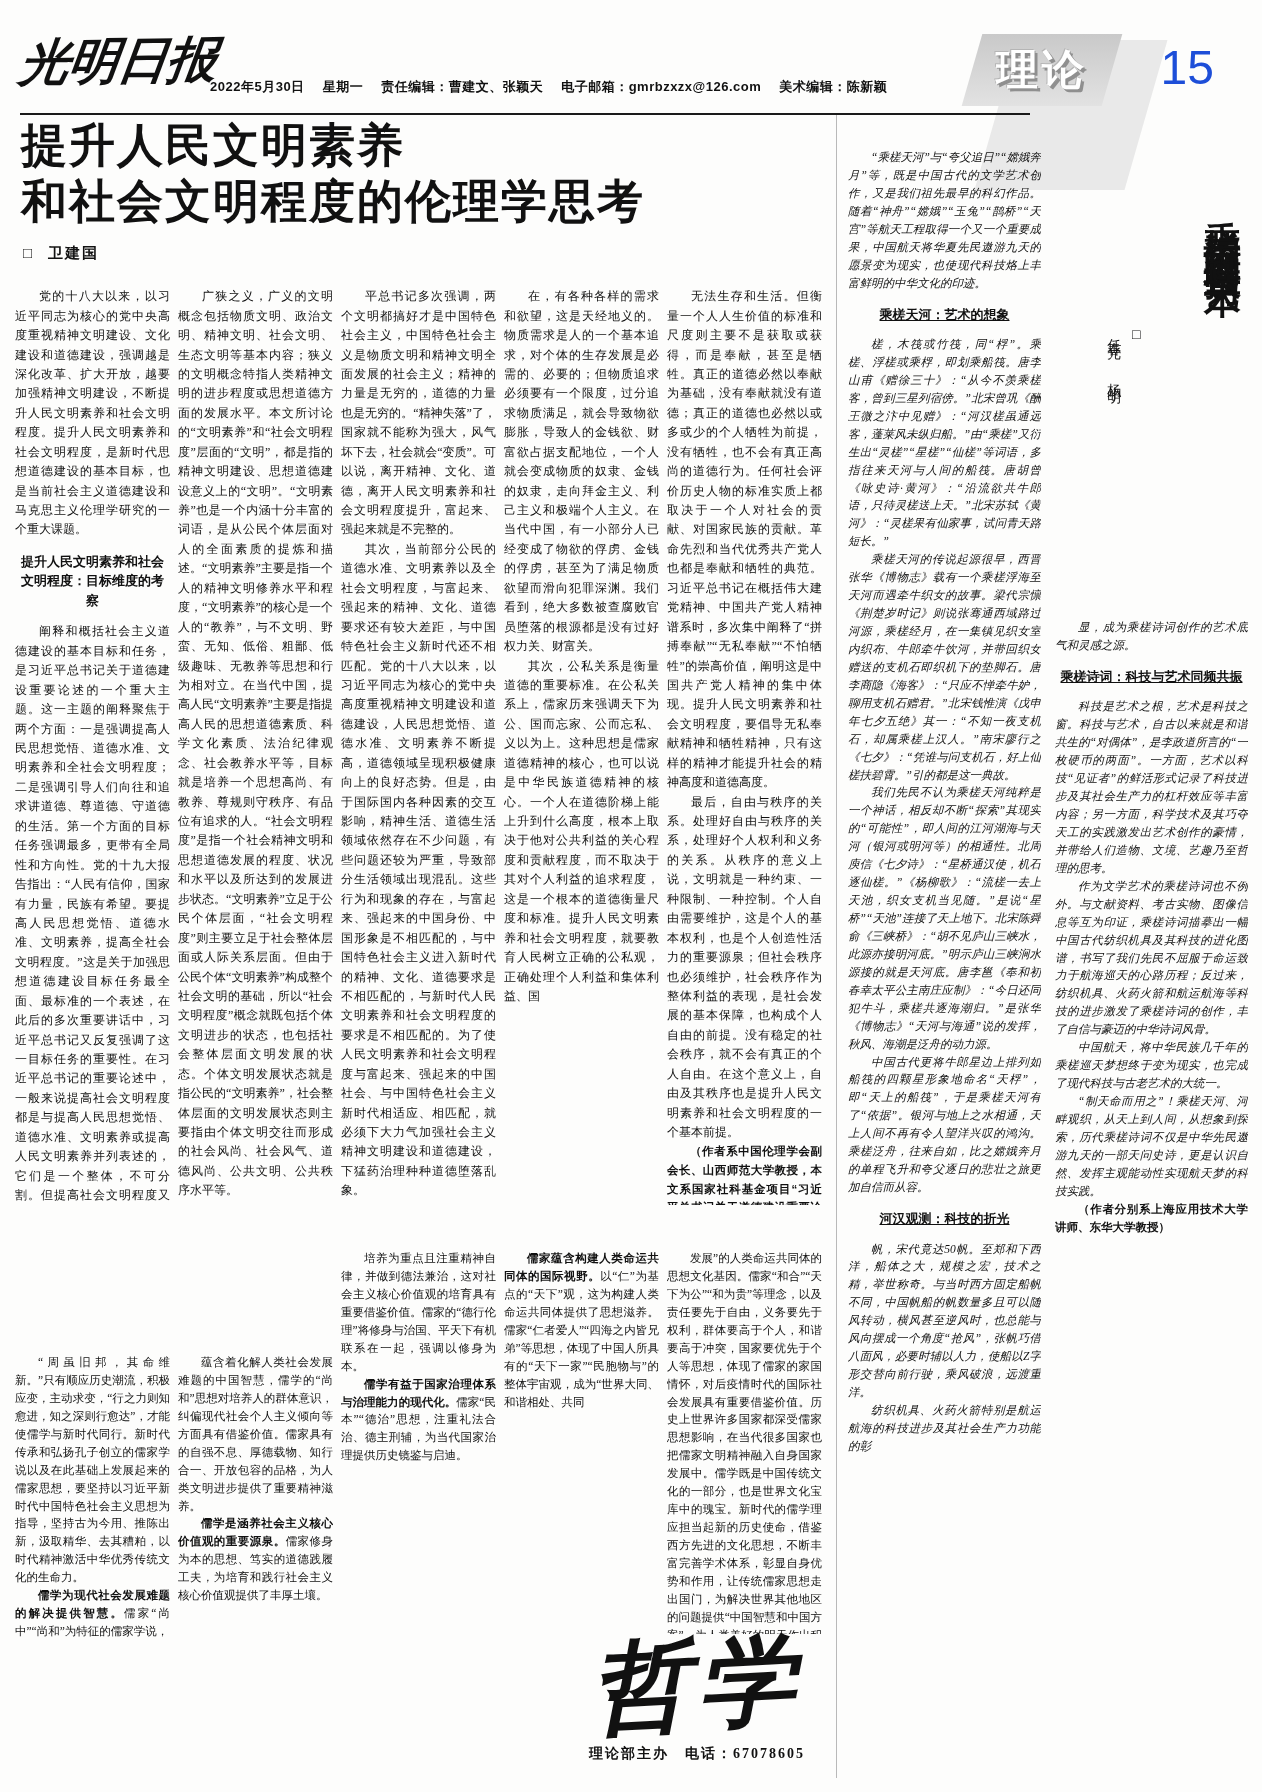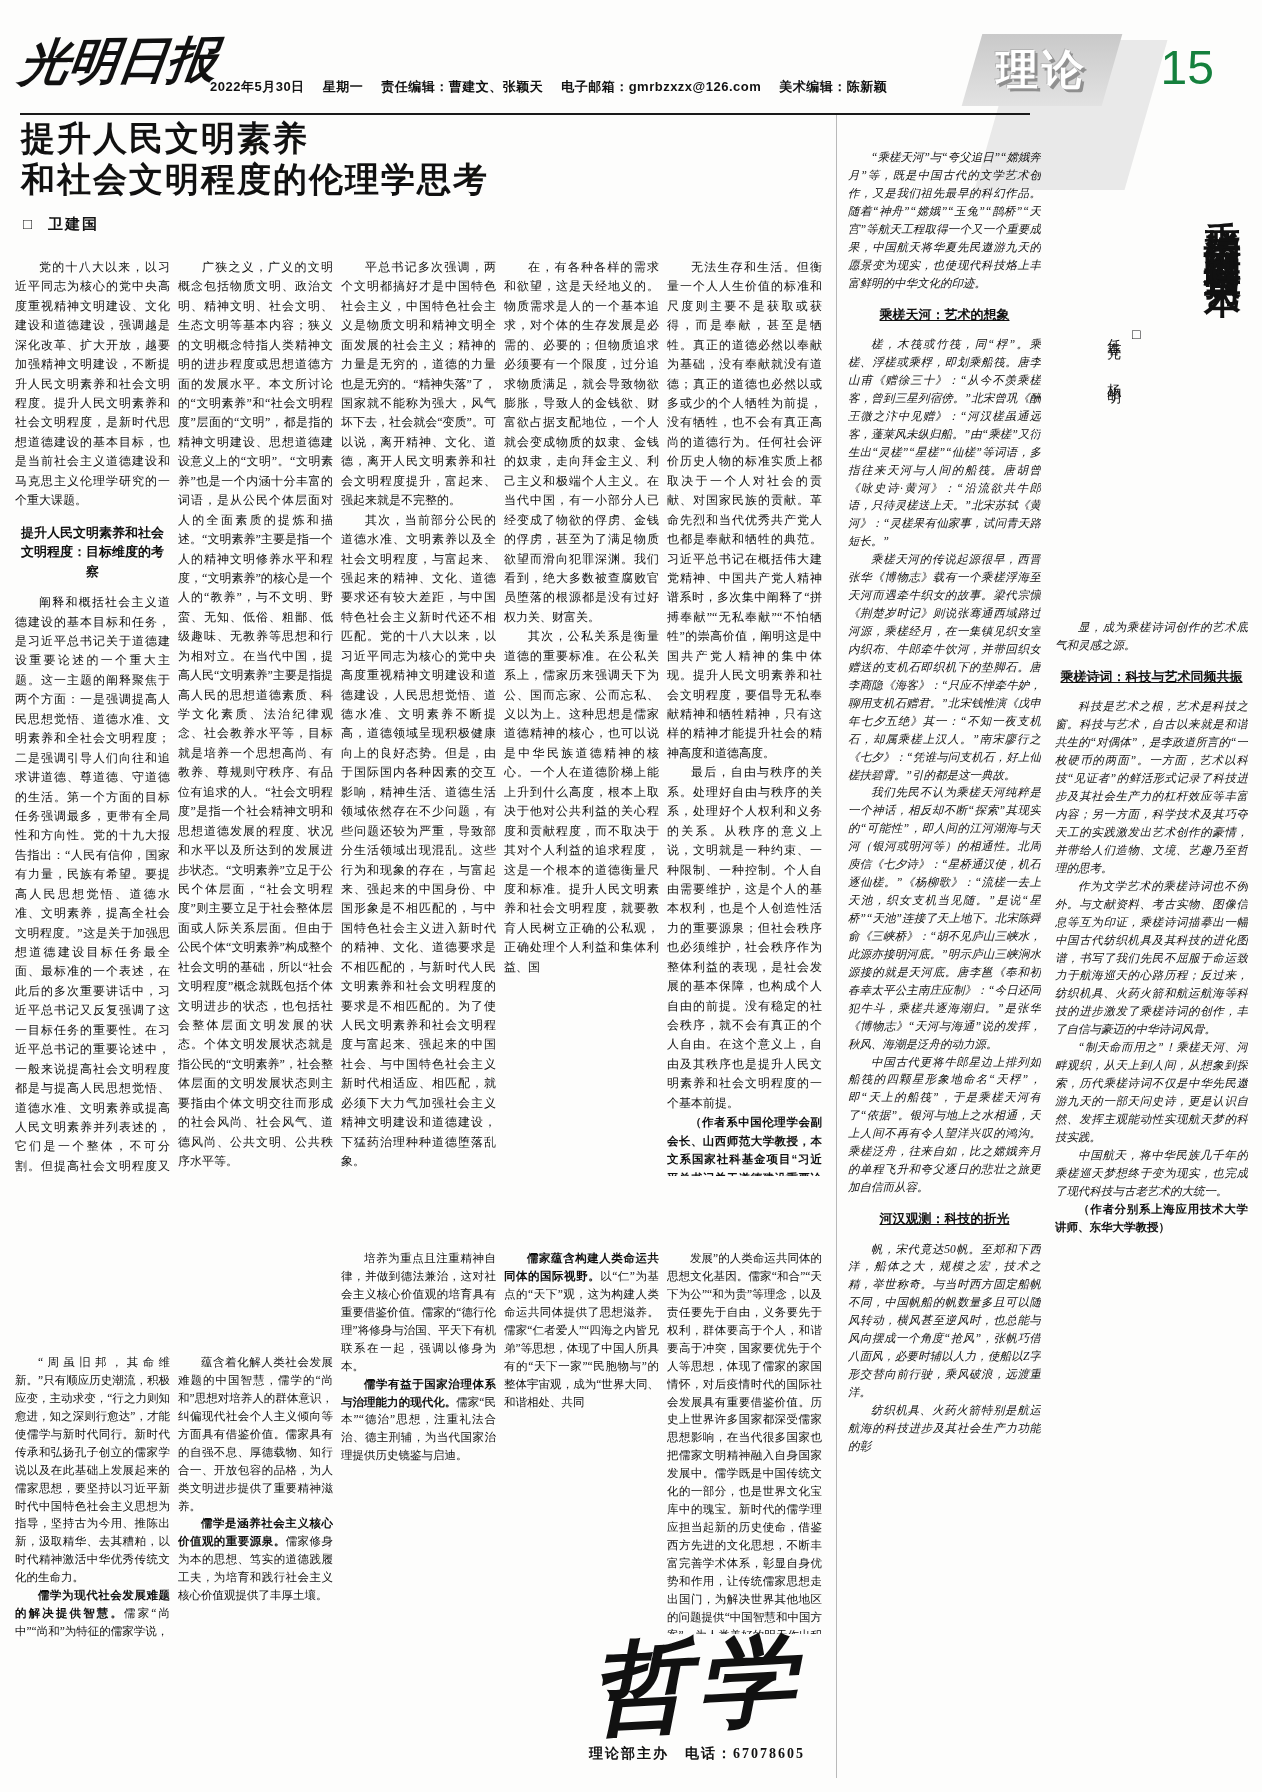--- a/index.html
+++ b/index.html
@@ -20,34 +20,34 @@
     font-family:"Liberation Sans","DejaVu Sans",sans-serif;letter-spacing:.5px;}
   .dateline span{margin-right:18px;}
   #header-rule{position:absolute;left:20px;top:113px;width:1010px;height:2px;background:#1a1a1a;}
   .badge-wrap{position:absolute;right:120px;top:8px;width:150px;height:78px;}
   .badge-back{position:absolute;left:24px;top:6px;width:150px;height:150px;background:#e9e9e9;transform:skewX(-16deg);}
   .badge{position:absolute;left:0;top:0;width:140px;height:72px;background:linear-gradient(#c9c9c9,#e2e2e2);
     transform:skewX(-16deg);display:flex;align-items:center;justify-content:center;}
   .badge-text{transform:skewX(16deg);font-size:42px;font-weight:900;color:#fff;letter-spacing:4px;
     font-family:"Liberation Sans","DejaVu Sans",sans-serif;
     text-shadow:3px 3px 0 #8f8f8f,-1px -1px 0 #b5b5b5,1px 1px 0 #9a9a9a;}
-  .pageno{position:absolute;right:28px;top:14px;font-size:48px;font-family:"Liberation Sans","DejaVu Sans",sans-serif;color:#15803d;}
+  .pageno{position:absolute;right:28px;top:14px;font-size:48px;font-family:"Liberation Sans","DejaVu Sans",sans-serif;color:#1d4ed8;}
   
   .cols{display:flex;gap:8px;overflow:hidden;}
   .col{width:155px;flex:0 0 155px;font-size:12px;line-height:1.62;text-align:justify;overflow:hidden;}
   .col p{margin:0;text-indent:2em;}
   .col .subhead{font-family:"Liberation Sans","DejaVu Sans",sans-serif;font-weight:bold;
     font-size:13px;text-align:center;margin:12px 4px;line-height:1.5;text-indent:0;}
   .col .note{font-family:"Liberation Sans","DejaVu Sans",sans-serif;font-weight:bold;font-size:11.5px;}
   .col b{font-family:"Liberation Sans","DejaVu Sans",sans-serif;}
   .byline{font-size:15px;margin:14px 0 0 8px;font-weight:bold;letter-spacing:2px;}
   .byline .box{font-weight:normal;margin-right:14px;}
   
   #main-article{position:absolute;left:15px;top:118px;width:812px;}
-  #main-article .headline{font-size:34px;line-height:1.22;font-weight:900;letter-spacing:2px;margin-left:6px;
+  #main-article .headline{font-size:46px;line-height:1.22;font-weight:900;letter-spacing:2px;margin-left:6px;
     font-family:"Liberation Serif","DejaVu Serif",serif;}
   #main-article .cols{margin-top:24px;height:918px;}
   
   #ruxue{position:absolute;left:15px;top:1250px;width:812px;height:530px;}
   #ruxue .title-block{position:absolute;left:4px;top:4px;width:320px;z-index:2;background:#fdfdfc;}
   #ruxue .headline{font-size:38px;font-weight:900;letter-spacing:10px;line-height:1.1;}
   #ruxue .cols{height:530px;}
   #ruxue .col{font-size:11.5px;line-height:1.56;}
   #ruxue .col.pushed{padding-top:104px;}
   
@@ -174,18 +174,18 @@
         <span class="box">□</span>
         <span>任春光</span>
         <span class="n2">杨小明</span>
       </div>
     </div>
     <div>
         <p>显，成为乘槎诗词创作的艺术底气和灵感之源。</p>
         <div class="subhead">乘槎诗词：科技与艺术同频共振</div>
         <p>科技是艺术之根，艺术是科技之窗。科技与艺术，自古以来就是和谐共生的“对偶体”，是李政道所言的“一枚硬币的两面”。一方面，艺术以科技“见证者”的鲜活形式记录了科技进步及其社会生产力的杠杆效应等丰富内容；另一方面，科学技术及其巧夺天工的实践激发出艺术创作的豪情，并带给人们造物、文境、艺趣乃至哲理的思考。</p>
         <p>作为文学艺术的乘槎诗词也不例外。与文献资料、考古实物、图像信息等互为印证，乘槎诗词描摹出一幅中国古代纺织机具及其科技的进化图谱，书写了我们先民不屈服于命运致力于航海巡天的心路历程；反过来，纺织机具、火药火箭和航运航海等科技的进步激发了乘槎诗词的创作，丰了自信与豪迈的中华诗词风骨。</p>
+        <p>中国航天，将中华民族几千年的乘槎巡天梦想终于变为现实，也完成了现代科技与古老艺术的大统一。</p>
         <p>“制天命而用之”！乘槎天河、河畔观织，从天上到人间，从想象到探索，历代乘槎诗词不仅是中华先民遨游九天的一部天问史诗，更是认识自然、发挥主观能动性实现航天梦的科技实践。</p>
-        <p>中国航天，将中华民族几千年的乘槎巡天梦想终于变为现实，也完成了现代科技与古老艺术的大统一。</p>
         <p class="note">（作者分别系上海应用技术大学讲师、东华大学教授）</p>
       </div>
   </div>
 </div>
 
 </body></html>

